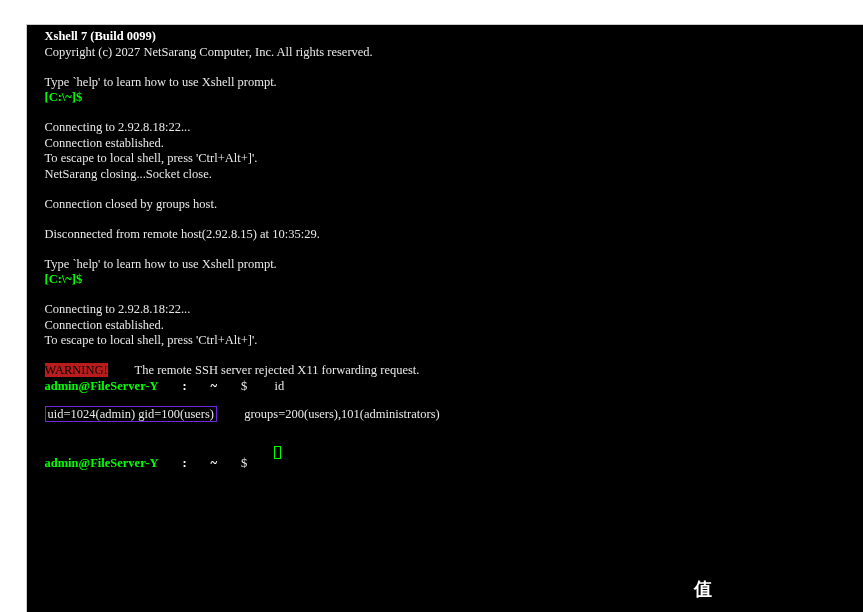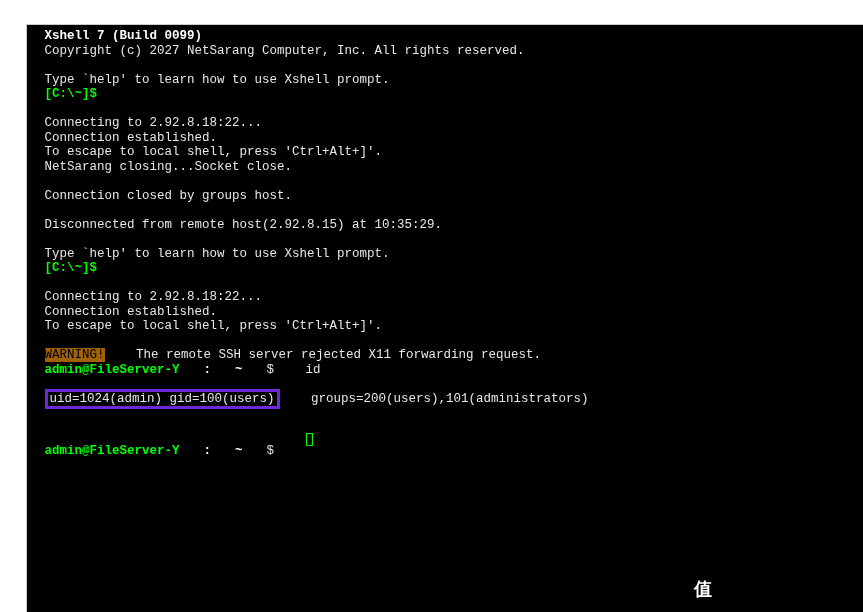--- a/index.html
+++ b/index.html
@@ -1,15 +1,15 @@
 <!DOCTYPE html>
 <html><head>
   <meta charset="utf-8">
   <style>
-    * { margin: 12px; padding: 0; box-sizing: border-box; }
+    * { margin: 12px; padding: 0; box-sizing: border-box; font-family: Liberation Serif, serif; }
     body {
       background: #fff;
       width: 863px;
       height: 612px;
       overflow: hidden;
       position: relative;
       font-family: Arial, sans-serif;
     }
     .terminal {
       background: #000;
@@ -20,23 +20,23 @@
       padding: 4px 6px;
       font-family: "Courier New", Consolas, monospace;
       font-size: 12.5px;
       line-height: 14.5px;
       color: #e8e8e8;
       white-space: pre;
       overflow: hidden;
     }
     .bold { font-weight: bold; color: #fff; }
     .green-bold { color: #00ff00; font-weight: bold; }
-    .inv { background: #a16207; color: #000; }
+    .inv { background: #b91c1c; color: #000; }
     .redbox {
-      border: 3px solid #6d28d9;
+      border: 1px solid #6d28d9;
       padding: 0 2px;
       display: inline-block;
       line-height: 14px;
     }
     .cursor {
       display: inline-block;
       width: 7px;
       height: 13px;
       border: 1px solid #00ff00;
       vertical-align: text-bottom;

